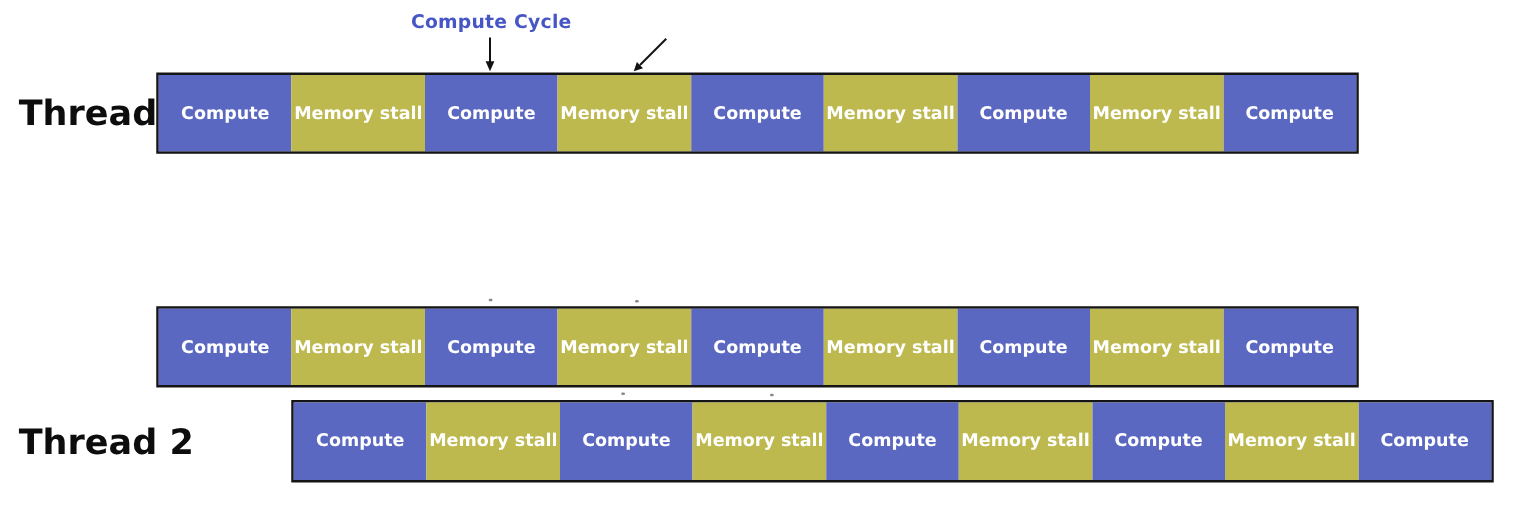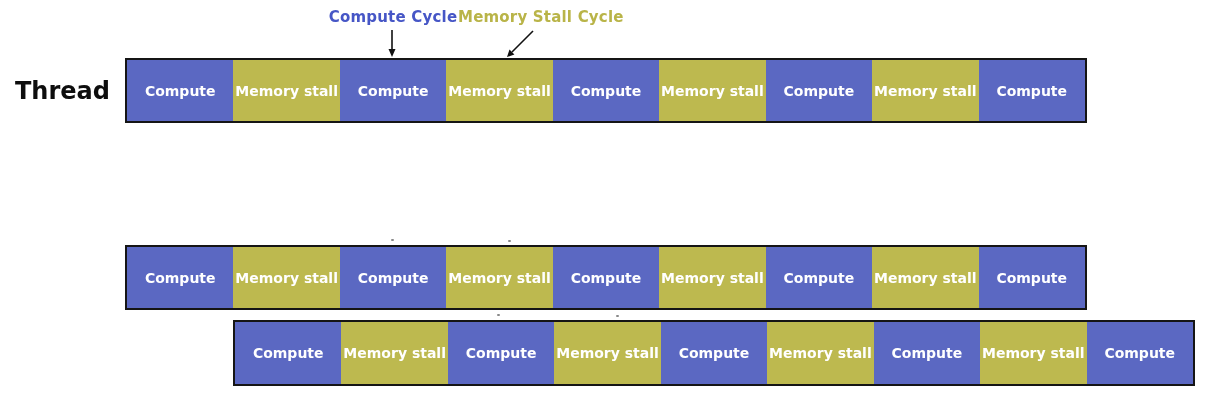--- a/index.html
+++ b/index.html
@@ -39,21 +39,21 @@
     position: absolute;
     left: 370px;
     top: 28px;
     width: 180px;
     height: 34px;
   }
   .row-label {
     position: absolute;
     left: 15px;
     font-weight: bold;
-    font-size: 24px;
+    font-size: 28px;
     line-height: 22px;
     color: var(--row-label-text, #0d0d0d);
     white-space: nowrap;
   }
   .bar {
     position: absolute;
     width: 958px;
     height: 61px;
     border: 2px solid var(--bar-border, #151515);
     display: flex;
@@ -86,21 +86,20 @@
     opacity: 0.65;
     border-radius: 1px;
   }
 </style>
 </head>
 <body>
 
 <div class="canvas">
 
   <div class="legend-label legend-compute">Compute Cycle</div>
-  <div class="legend-label legend-memory">Memory Stall Cycle</div>
 
   <svg class="arrows-svg" viewBox="0 0 180 34">
     <g>
       <line x1="22" y1="2" x2="22" y2="22" stroke="#111111" stroke-width="1.6"></line>
       <polygon points="18.5,21 25.5,21 22,29" fill="#111111"></polygon>
     </g>
     <g>
       <line x1="163" y1="3" x2="142" y2="24" stroke="#111111" stroke-width="1.6"></line>
       <polygon points="137,29 144.4,26.5 139.5,21.6" fill="#111111"></polygon>
     </g>
@@ -130,20 +129,21 @@
       <div class="block compute">Compute</div>
       <div class="block stall">Memory stall</div>
       <div class="block compute">Compute</div>
       <div class="block stall">Memory stall</div>
       <div class="block compute">Compute</div>
     </div>
 
   <div class="stray-mark" style="left:497px; top:314px;"></div>
   <div class="stray-mark" style="left:616px; top:315px;"></div>
 
+  <div class="row-label label-thread-2">Thread 2</div>
   <div class="bar bar-thread-2">
       <div class="block compute">Compute</div>
       <div class="block stall">Memory stall</div>
       <div class="block compute">Compute</div>
       <div class="block stall">Memory stall</div>
       <div class="block compute">Compute</div>
       <div class="block stall">Memory stall</div>
       <div class="block compute">Compute</div>
       <div class="block stall">Memory stall</div>
       <div class="block compute">Compute</div>

